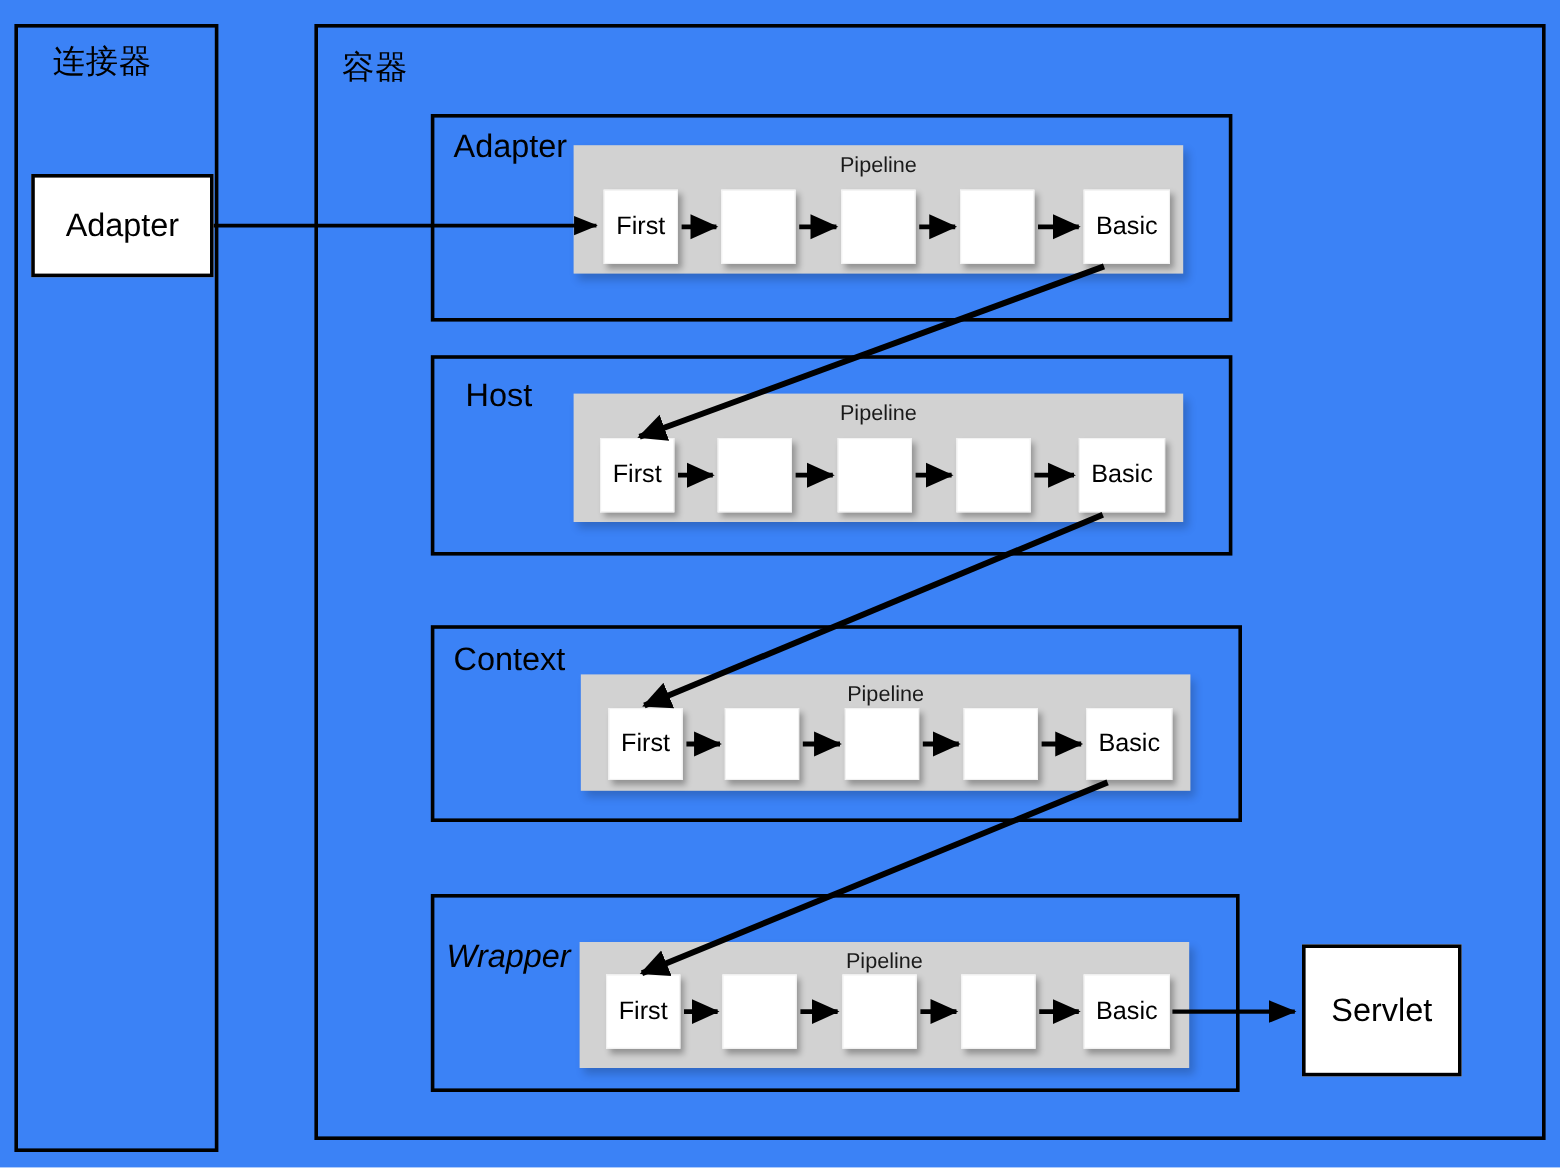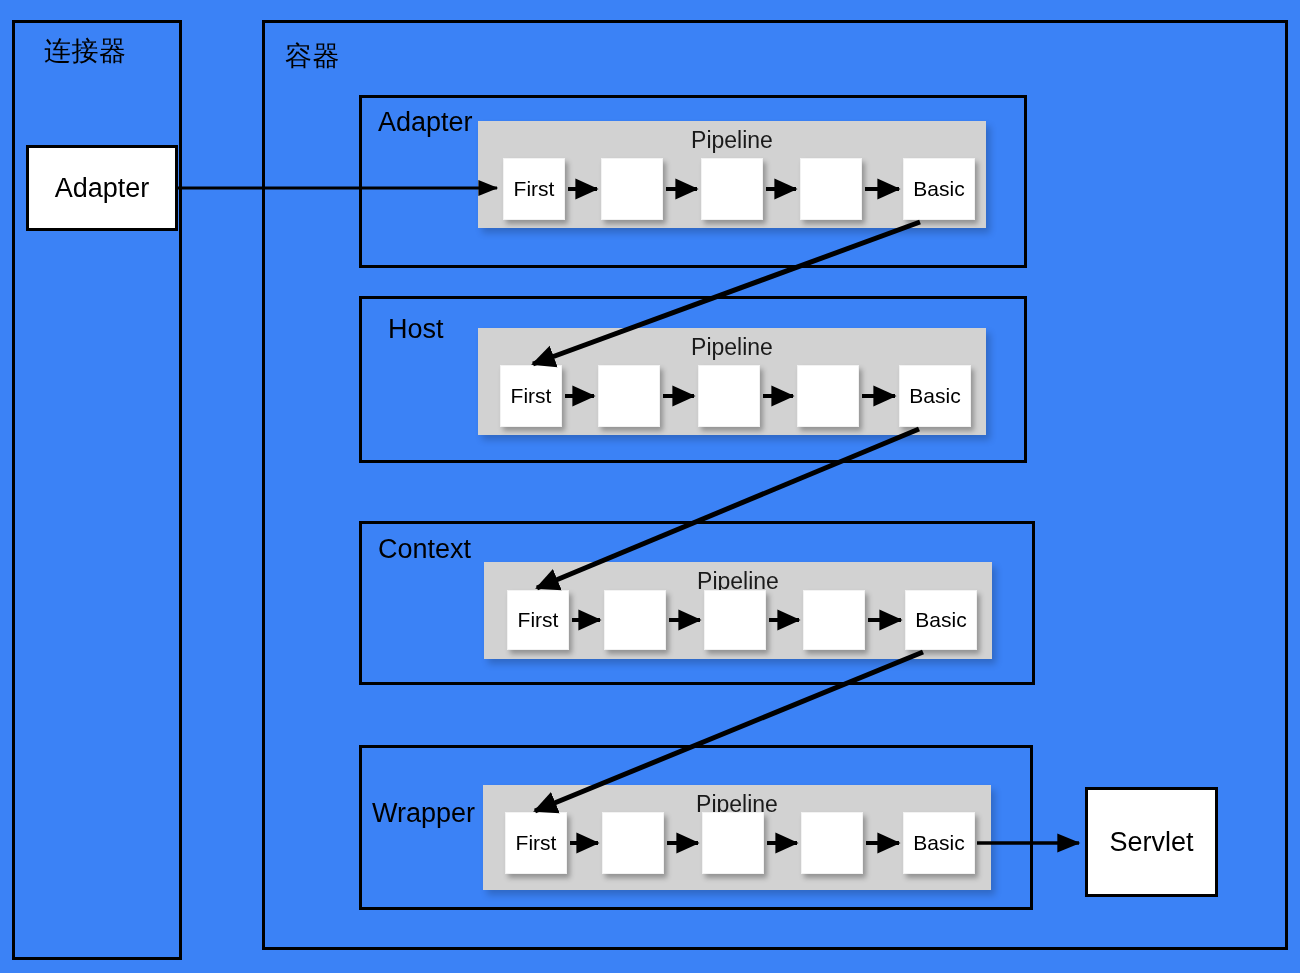--- a/index.html
+++ b/index.html
@@ -55,21 +55,21 @@
     background: #d2d2d2;
     box-shadow: 4px 5px 7px rgba(0,0,0,0.20);
     z-index: 2;
   }
   .pipeline-title {
     position: absolute;
     top: 6px;
     left: 0;
     width: 100%;
     text-align: center;
-    font-size: 23px;
+    font-size: 18px;
     color: #1a1a1a;
   }
 
   
   .valve {
     position: absolute;
     box-sizing: border-box;
     background: #ffffff;
     border: 1px solid #f2f2f2;
     box-shadow: 3px 4px 5px rgba(0,0,0,0.30);
@@ -150,21 +150,21 @@
   <div class="pipeline-panel" style="left:484px; top:562px; width:508px; height:97px;">
     <div class="pipeline-title">Pipeline</div>
   </div>
   <div class="valve" style="left:507px; top:590px; width:62px; height:60px;">First</div>
   <div class="valve" style="left:604px; top:590px; width:62px; height:60px;"></div>
   <div class="valve" style="left:704px; top:590px; width:62px; height:60px;"></div>
   <div class="valve" style="left:803px; top:590px; width:62px; height:60px;"></div>
   <div class="valve" style="left:905px; top:590px; width:72px; height:60px;">Basic</div>
 
   <div class="section-box" style="left:359px; top:745px; width:674px; height:165px;"></div>
-  <div class="section-label" style="left:372px; top:798px;">Wrapper</div>
+  <div class="section-label" style="left:372px; top:782px;font-style:italic;">Wrapper</div>
 
   <div class="pipeline-panel" style="left:483px; top:785px; width:508px; height:105px;">
     <div class="pipeline-title">Pipeline</div>
   </div>
   <div class="valve" style="left:505px; top:812px; width:62px; height:62px;">First</div>
   <div class="valve" style="left:602px; top:812px; width:62px; height:62px;"></div>
   <div class="valve" style="left:702px; top:812px; width:62px; height:62px;"></div>
   <div class="valve" style="left:801px; top:812px; width:62px; height:62px;"></div>
   <div class="valve" style="left:903px; top:812px; width:72px; height:62px;">Basic</div>
 

